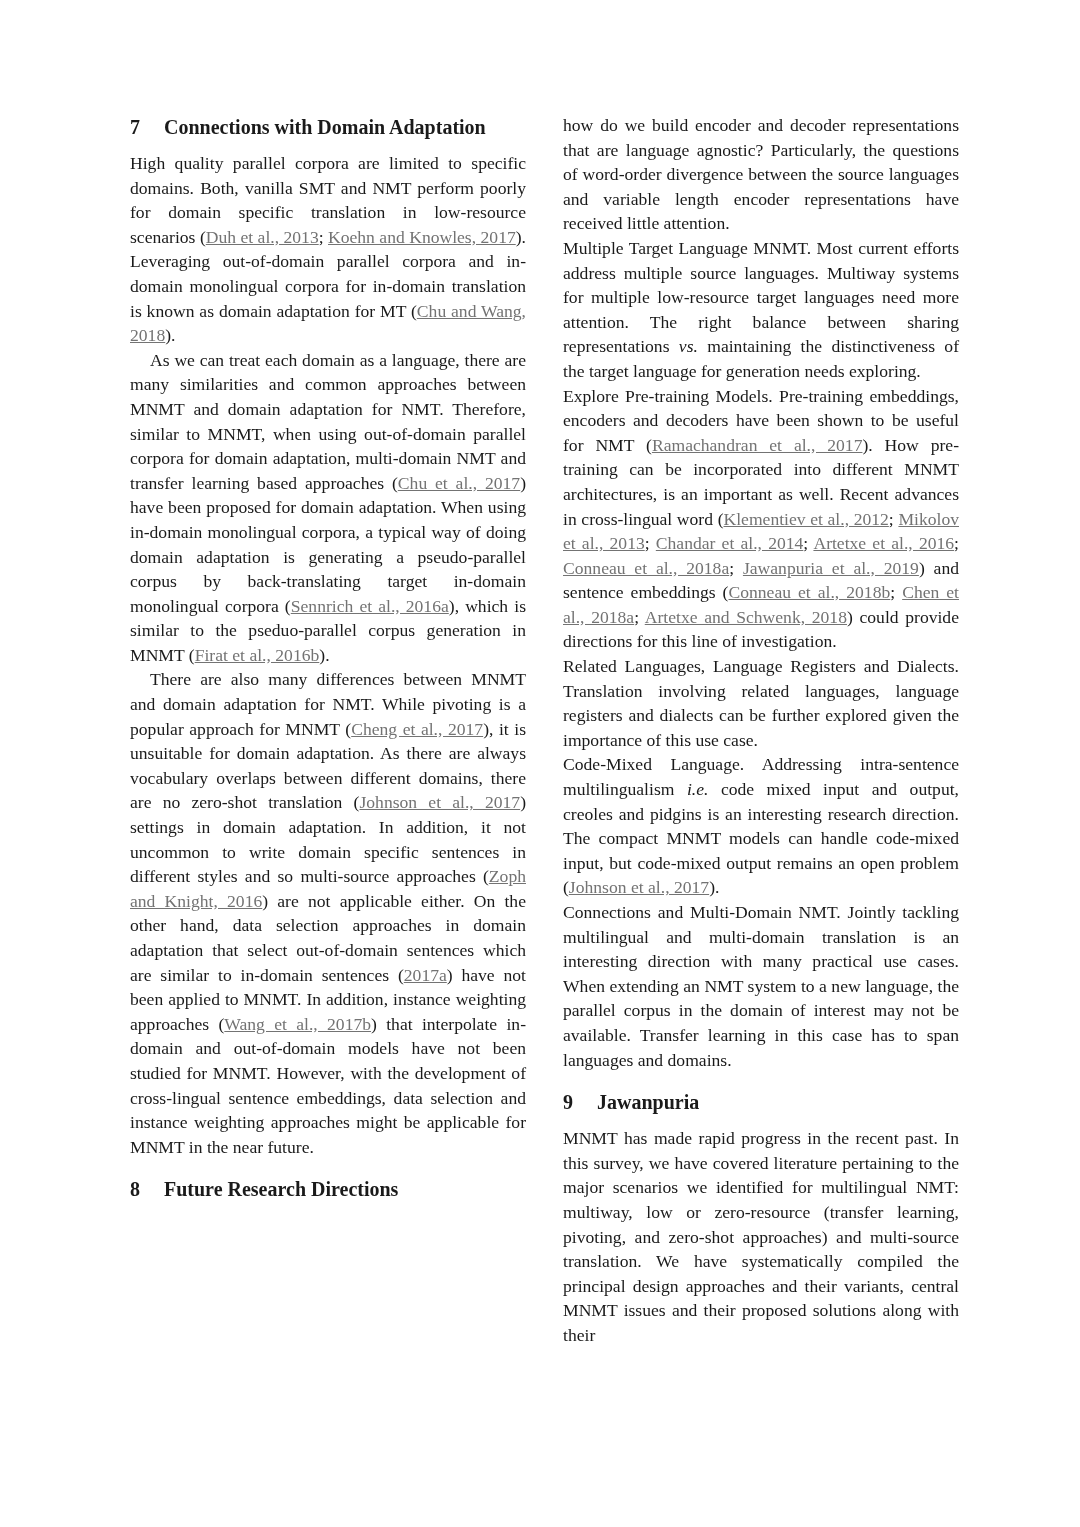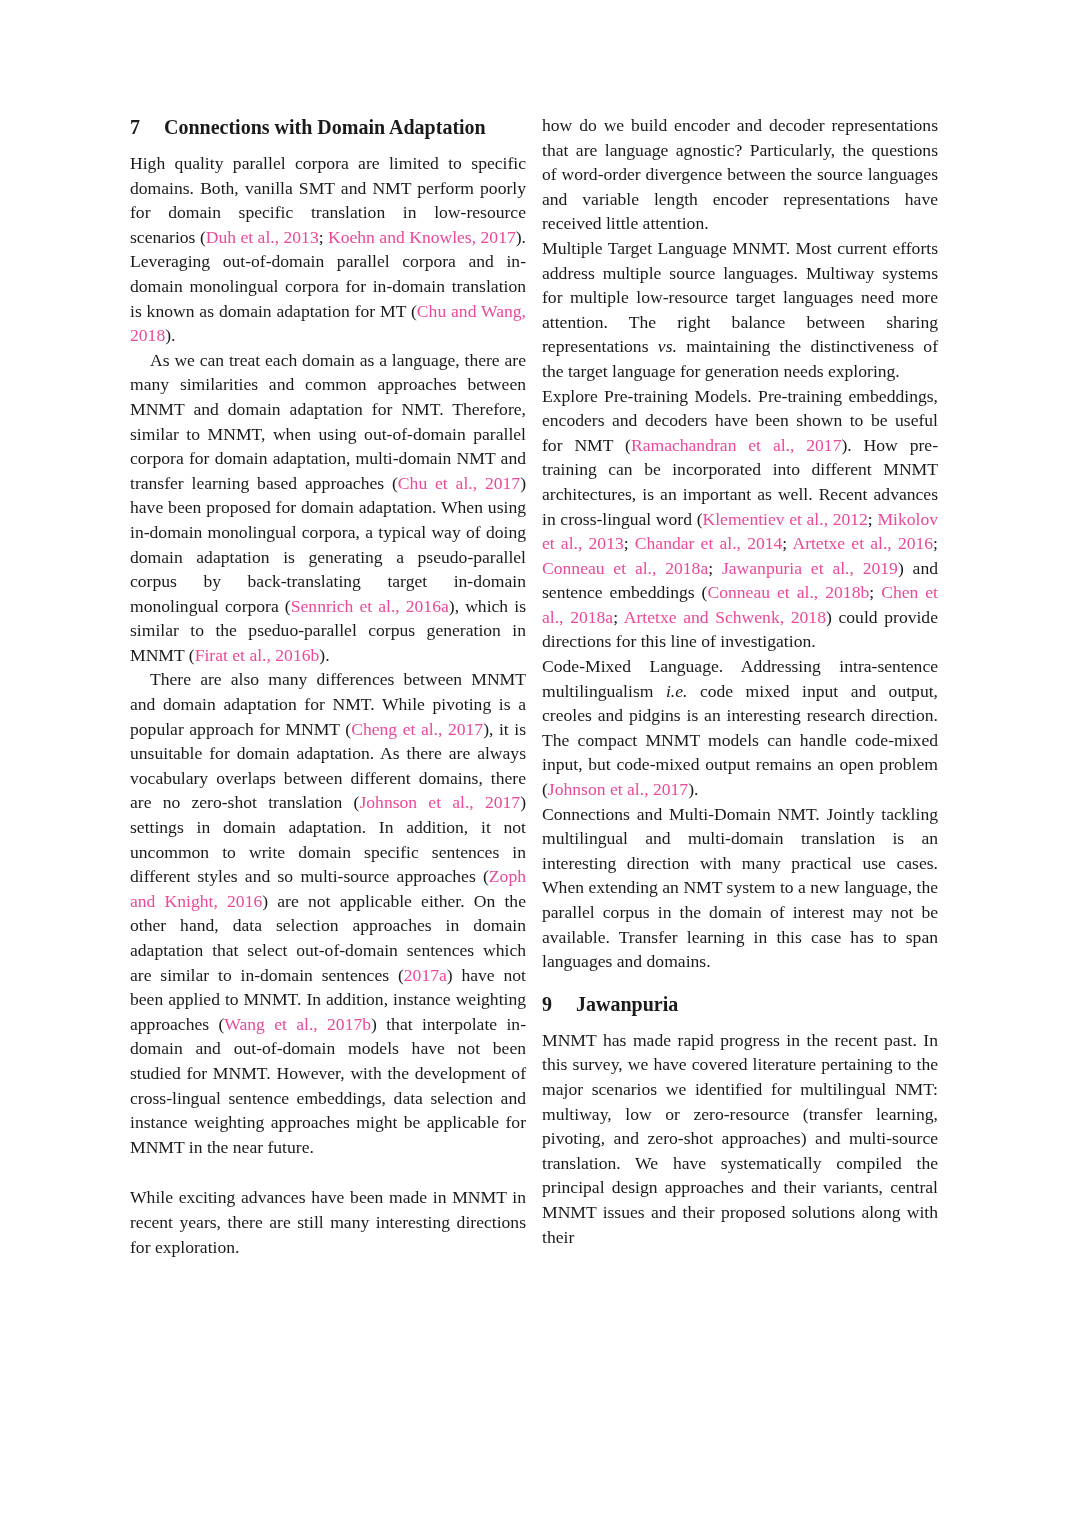--- a/index.html
+++ b/index.html
@@ -1,48 +1,49 @@
 <!DOCTYPE html>
 <html><head>
 <meta charset="utf-8">
 <style>
   html, body { margin: 0; padding: 0; background: #ffffff; }
   body { width: 1080px; height: 1527px; position: relative; overflow: hidden;
          font-family: "Liberation Serif", "DejaVu Serif", serif; color: #1a1a1a; }
   .col { position: absolute; top: 113px; width: 396px; }
   .col.left { left: 130px; }
-  .col.right { left: 542px; }
+  .col.right { left: 563px; }
   .p { font-size: 17.6px; line-height: 24.6px; text-align: justify; margin: 0;
        hyphens: manual; }
   .p.indent { text-indent: 20px; }
   h2 { font-size: 20px; font-weight: bold; margin: 0; line-height: 28px; font-family: Liberation Serif, serif; }
   h2 .num { display: inline-block; width: 34px; }
-  .cite { color: #ec4899; }
+  .cite { color: #737373; text-decoration: underline; }
   b { font-weight: normal; }
   i { font-style: italic; }
   .gap-s { height: 16px; }
   .gap-m { height: 10px; }
 </style>
 </head>
 <body>
 
 <div class="col left">
   <h2><span class="num">7</span><span>Connections with Domain Adaptation</span></h2>
   <div class="gap-m"></div>
   <p class="p">High quality parallel corpora are limited to specific domains. Both, vanilla SMT and NMT perform poorly for domain specific translation in low-resource scenarios (<span class="cite">Duh et al., 2013</span>; <span class="cite">Koehn and Knowles, 2017</span>). Leveraging out-of-domain parallel corpora and in-domain monolingual corpora for in-domain translation is known as domain adaptation for MT (<span class="cite">Chu and Wang, 2018</span>).</p>
   <p class="p indent">As we can treat each domain as a language, there are many similarities and common approaches between MNMT and domain adaptation for NMT. Therefore, similar to MNMT, when using out-of-domain parallel corpora for domain adaptation, multi-domain NMT and transfer learning based approaches (<span class="cite">Chu et al., 2017</span>) have been proposed for domain adaptation. When using in-domain monolingual corpora, a typical way of doing domain adaptation is generating a pseudo-parallel corpus by back-translating target in-domain monolingual corpora (<span class="cite">Sennrich et al., 2016a</span>), which is similar to the pseduo-parallel corpus generation in MNMT (<span class="cite">Firat et al., 2016b</span>).</p>
   <p class="p indent">There are also many differences between MNMT and domain adaptation for NMT. While pivoting is a popular approach for MNMT (<span class="cite">Cheng et al., 2017</span>), it is unsuitable for domain adaptation. As there are always vocabulary overlaps between different domains, there are no zero-shot translation (<span class="cite">Johnson et al., 2017</span>) settings in domain adaptation. In addition, it not uncommon to write domain specific sentences in different styles and so multi-source approaches (<span class="cite">Zoph and Knight, 2016</span>) are not applicable either. On the other hand, data selection approaches in domain adaptation that select out-of-domain sentences which are similar to in-domain sentences (<span class="cite">2017a</span>) have not been applied to MNMT. In addition, instance weighting approaches (<span class="cite">Wang et al., 2017b</span>) that interpolate in-domain and out-of-domain models have not been studied for MNMT. However, with the development of cross-lingual sentence embeddings, data selection and instance weighting approaches might be applicable for MNMT in the near future.</p>
   <div class="gap-s"></div>
+  <h2><span class="num">8</span><span>Future Research Directions</span></h2>
   <div class="gap-m"></div>
-  <p class="p">While exciting advances have been made in MNMT in recent years, there are still many interesting directions for exploration.</p>
 </div>
 
 <div class="col right">
   <p class="p">how do we build encoder and decoder representations that are language agnostic? Particularly, the questions of word-order divergence between the source languages and variable length encoder representations have received little attention.</p>
   <p class="p"><b>Multiple Target Language MNMT.</b> Most current efforts address multiple source languages. Multiway systems for multiple low-resource target languages need more attention. The right balance between sharing representations <i>vs.</i> maintaining the distinctiveness of the target language for generation needs exploring.</p>
   <p class="p"><b>Explore Pre-training Models.</b> Pre-training embeddings, encoders and decoders have been shown to be useful for NMT (<span class="cite">Ramachandran et al., 2017</span>). How pre-training can be incorporated into different MNMT architectures, is an important as well. Recent advances in cross-lingual word (<span class="cite">Klementiev et al., 2012</span>; <span class="cite">Mikolov et al., 2013</span>; <span class="cite">Chandar et al., 2014</span>; <span class="cite">Artetxe et al., 2016</span>; <span class="cite">Conneau et al., 2018a</span>; <span class="cite">Jawanpuria et al., 2019</span>) and sentence embeddings (<span class="cite">Conneau et al., 2018b</span>; <span class="cite">Chen et al., 2018a</span>; <span class="cite">Artetxe and Schwenk, 2018</span>) could provide directions for this line of investigation.</p>
+  <p class="p"><b>Related Languages, Language Registers and Dialects.</b> Translation involving related languages, language registers and dialects can be further explored given the importance of this use case.</p>
   <p class="p"><b>Code-Mixed Language.</b> Addressing intra-sentence multilingualism <i>i.e.</i> code mixed input and output, creoles and pidgins is an interesting research direction. The compact MNMT models can handle code-mixed input, but code-mixed output remains an open problem (<span class="cite">Johnson et al., 2017</span>).</p>
   <p class="p"><b>Connections and Multi-Domain NMT.</b> Jointly tackling multilingual and multi-domain translation is an interesting direction with many practical use cases. When extending an NMT system to a new language, the parallel corpus in the domain of interest may not be available. Transfer learning in this case has to span languages and domains.</p>
   <div class="gap-s"></div>
   <h2><span class="num">9</span><span>Jawanpuria</span></h2>
   <div class="gap-m"></div>
   <p class="p">MNMT has made rapid progress in the recent past. In this survey, we have covered literature pertaining to the major scenarios we identified for multilingual NMT: multiway, low or zero-resource (transfer learning, pivoting, and zero-shot approaches) and multi-source translation. We have systematically compiled the principal design approaches and their variants, central MNMT issues and their proposed solutions along with their</p>
 </div>
 
 </body></html>

